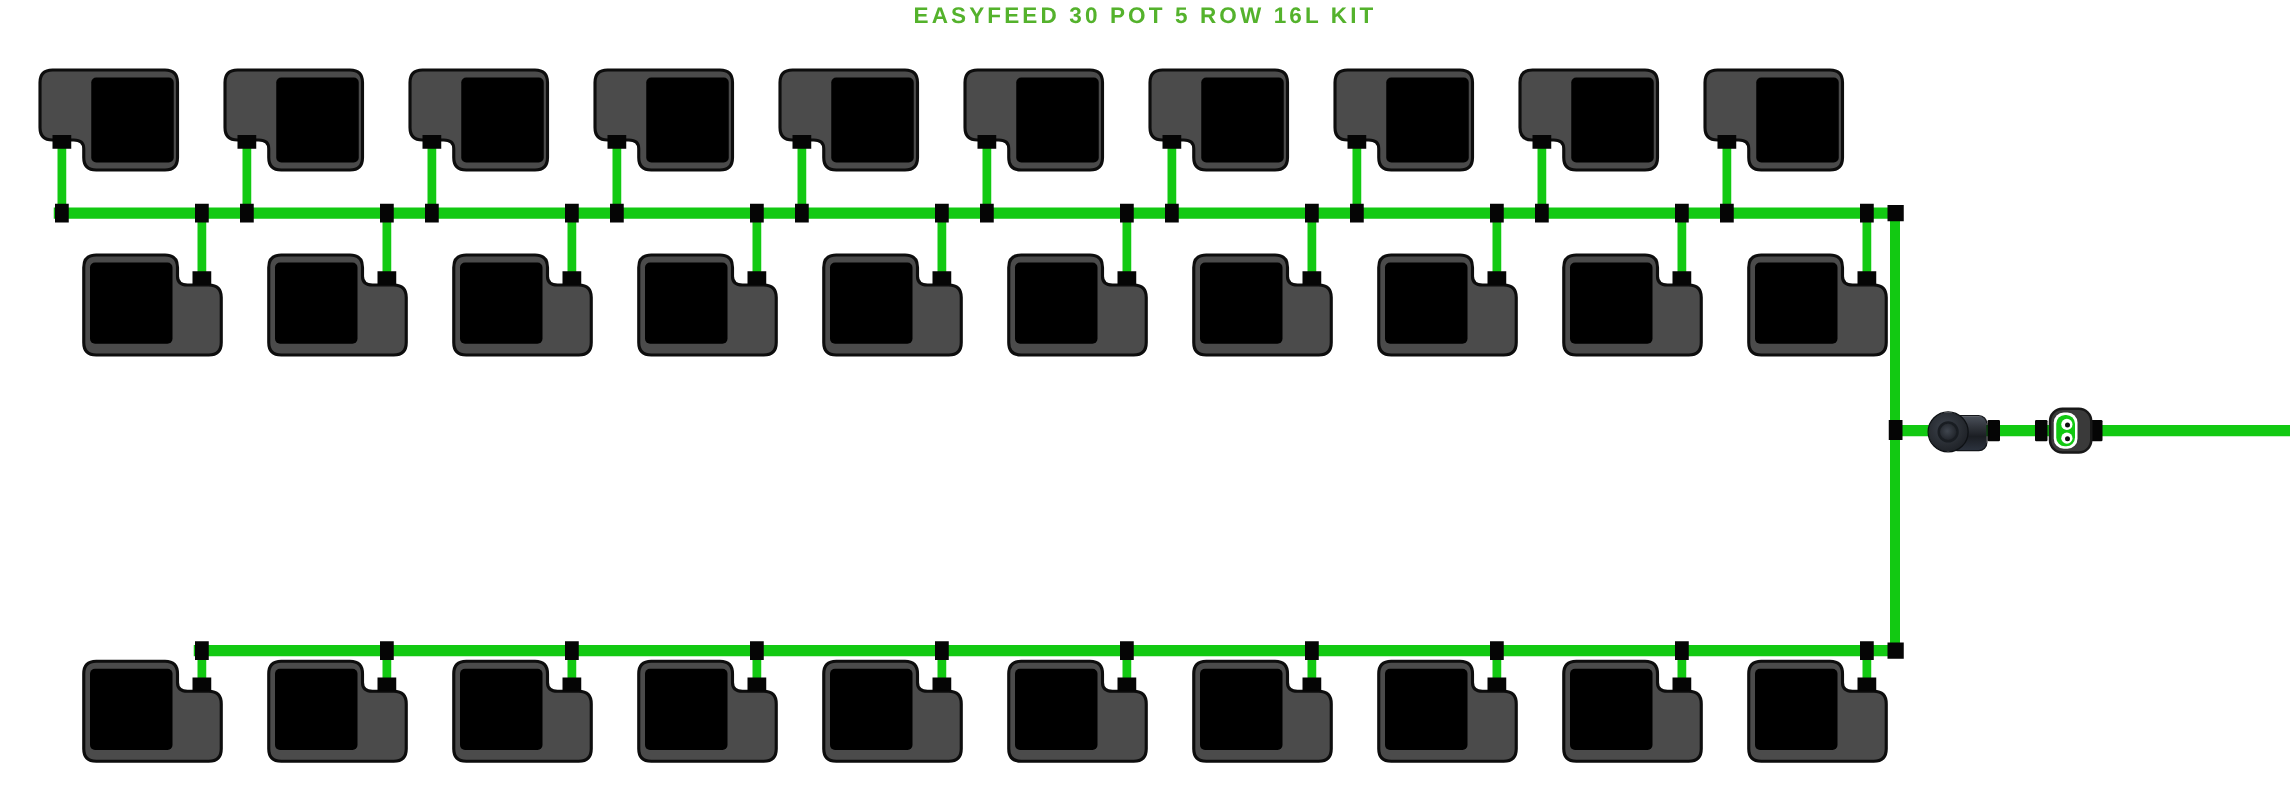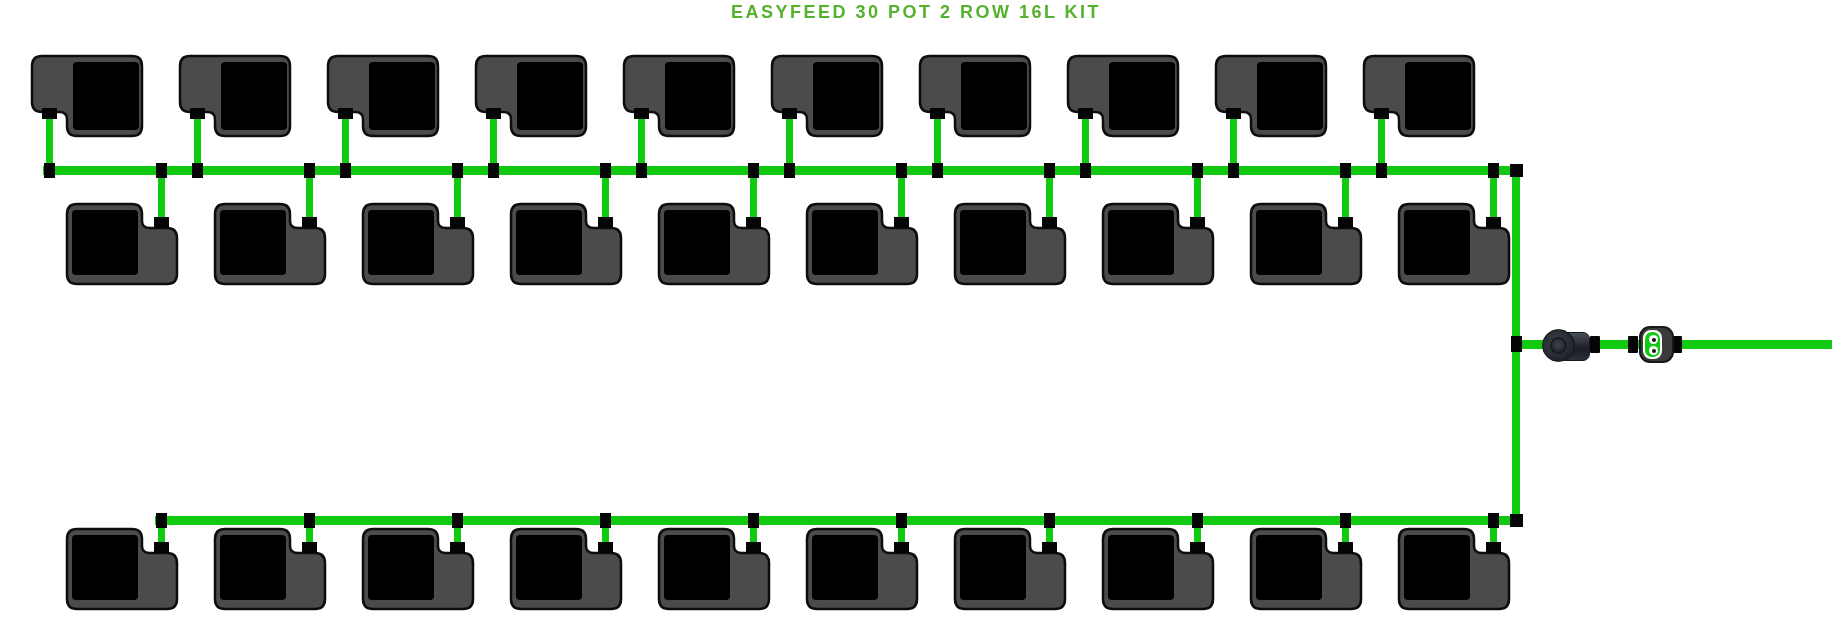--- a/index.html
+++ b/index.html
@@ -49,21 +49,21 @@
   .valve-outer{background:#3a3a3a;border:2px solid #181818;border-radius:11px;}
   .valve-white{background:#ffffff;border-radius:8px;}
   .valve-green{background:var(--green);border-radius:7px;}
   .valve-port{background:#ffffff;border-radius:50%;}
   .valve-dot{background:#101010;border-radius:50%;}
 </style>
 </head>
 <body>
 
 <div id="canvas" style="width: 1832px; height: 643px;">
-  <div class="title">EASYFEED 30 POT 2 ROW 16L KIT</div>
+  <div class="title">EASYFEED 30 POT 5 ROW 16L KIT</div>
 <div class="tube" style="left: 46px; top: 112px; width: 7px; height: 62px; position: absolute;"></div>
     <div class="tube" style="left: 194px; top: 112px; width: 7px; height: 62px; position: absolute;"></div>
     <div class="tube" style="left: 342px; top: 112px; width: 7px; height: 62px; position: absolute;"></div>
     <div class="tube" style="left: 490px; top: 112px; width: 7px; height: 62px; position: absolute;"></div>
     <div class="tube" style="left: 638px; top: 112px; width: 7px; height: 62px; position: absolute;"></div>
     <div class="tube" style="left: 786px; top: 112px; width: 7px; height: 62px; position: absolute;"></div>
     <div class="tube" style="left: 934px; top: 112px; width: 7px; height: 62px; position: absolute;"></div>
     <div class="tube" style="left: 1082px; top: 112px; width: 7px; height: 62px; position: absolute;"></div>
     <div class="tube" style="left: 1230px; top: 112px; width: 7px; height: 62px; position: absolute;"></div>
     <div class="tube" style="left: 1378px; top: 112px; width: 7px; height: 62px; position: absolute;"></div>

